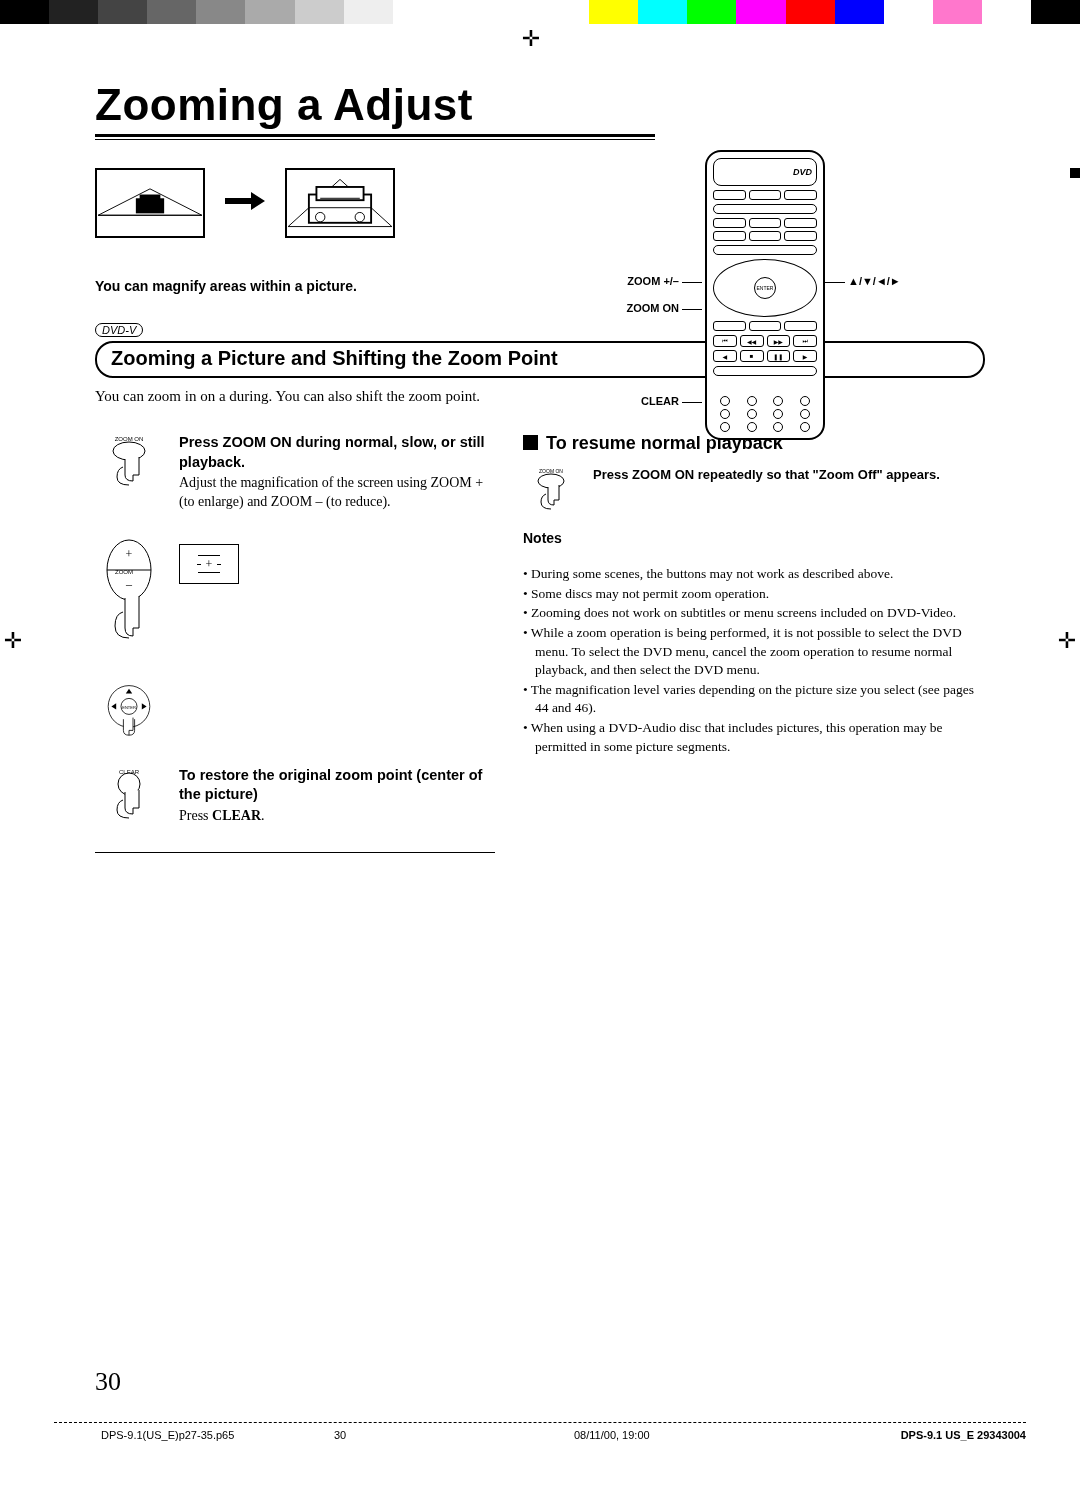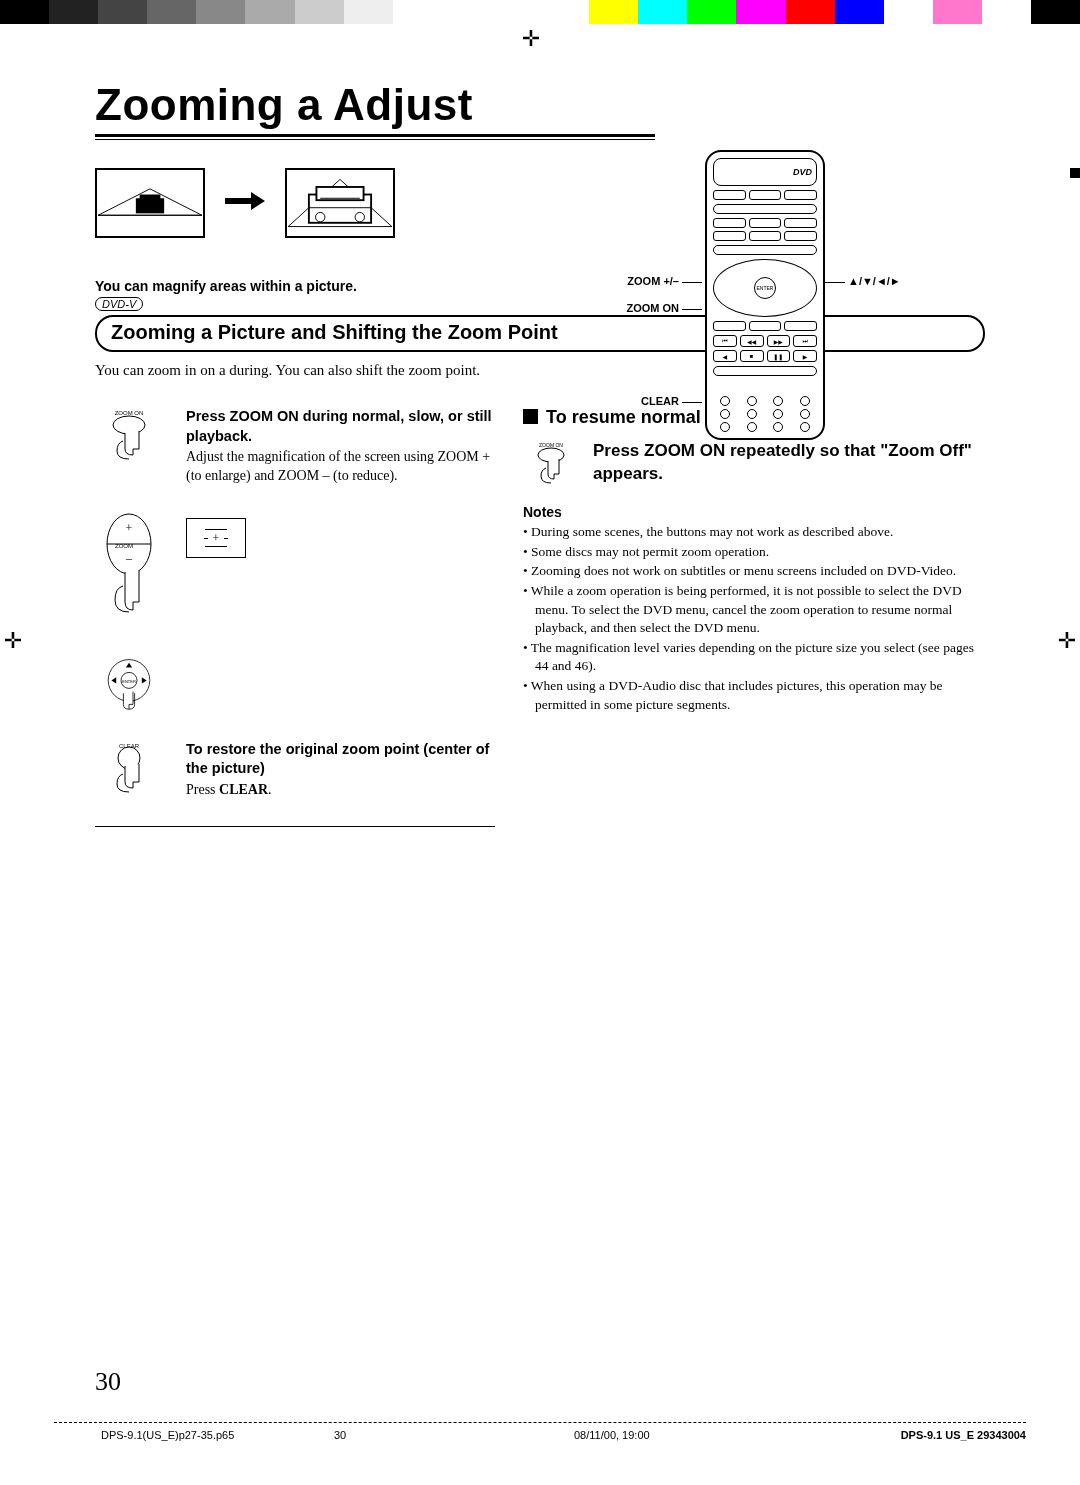--- a/index.html
+++ b/index.html
@@ -71,20 +71,21 @@
     font-size: 11px;
     text-align:center;
   }
   .car-frame svg { width: 100%; height: 100%; }
   .arrow-right svg { width: 44px; height: 24px; }
 
   .caption {
     font-family: Arial, Helvetica, sans-serif;
     font-weight: bold;
     font-size: 14px;
+    margin-bottom: 26px;
   }
 
   .dvd-badge {
     font-family: Arial, Helvetica, sans-serif;
     font-style: italic;
     font-size: 11px;
     border: 1px solid #000;
     border-radius: 10px;
     padding: 0 6px;
     display: inline-block;
@@ -108,21 +109,21 @@
 
   .two-col {
     display: flex;
     gap: 28px;
   }
   .col-left { width: 400px; }
   .col-right { flex: 1; }
 
   .step-row {
     display: flex;
-    gap: 23px;
+    gap: 16px;
     margin-bottom: 26px;
     align-items: flex-start;
   }
   .step-icon {
     width: 68px;
     flex-shrink: 0;
     display:flex; align-items:flex-start; justify-content:center;
   }
   .step-icon svg { width: 56px; }
   .step-body { flex: 1; font-size: 14px; line-height: 1.35; }
@@ -172,30 +173,30 @@
     background:#000;
     margin-right:8px;
     vertical-align: -1px;
   }
   .resume-row { display:flex; gap:14px; margin-bottom:16px; align-items:flex-start;}
   .resume-icon { width:56px; display:flex; justify-content:center;}
   .resume-icon svg{ width:44px;}
   .resume-text {
     font-family: Arial, Helvetica, sans-serif;
     font-weight: bold;
-    font-size: 17px;
+    font-size: 13px;
     line-height:1.35;
     flex:1;
   }
 
   .notes-hd {
     font-family: Arial, Helvetica, sans-serif;
     font-weight: bold;
     font-size: 14px;
-    margin-bottom: 3px;
+    margin-bottom: 19px;
   }
   ul.notes {
     font-size: 13.5px;
     line-height: 1.38;
     list-style: none;
     padding:0;
   }
   ul.notes li { padding-left: 12px; text-indent: -12px; margin-bottom: 1px;}
   ul.notes li::before { content: "• "; }
 

